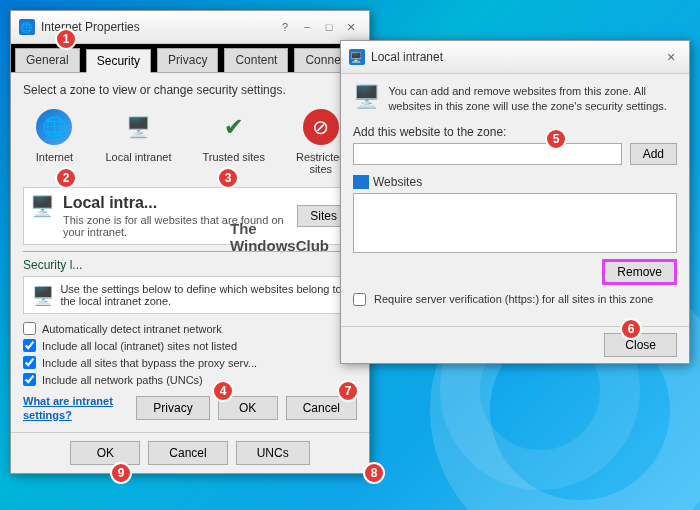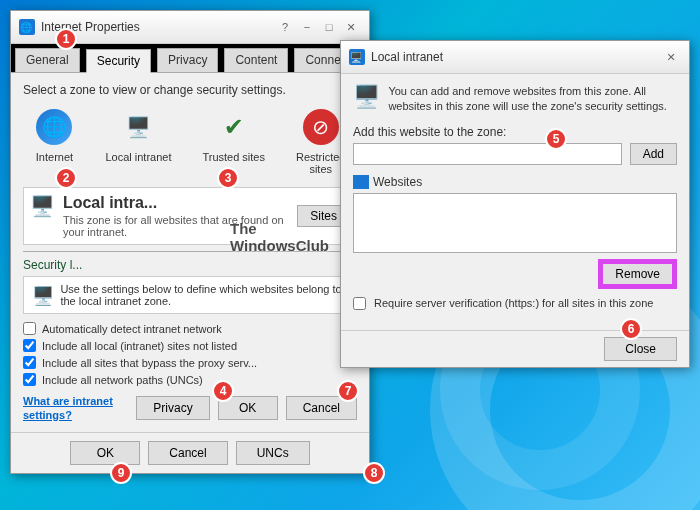--- a/index.html
+++ b/index.html
@@ -425,21 +425,21 @@
       height: 60px;
       background: white;
       border: 1px solid #aaa;
       margin-bottom: 6px;
     }
     .remove-btn {
       display: block;
       margin-left: auto;
       padding: 3px 12px;
       background: #e0e0e0;
-      border: 5px solid #d946ef;
+      border: 3px solid #d946ef;
       cursor: pointer;
       font-size: 12px;
       margin-bottom: 8px;
     }
 
     .server-verify-row {
       display: flex;
       align-items: center;
       gap: 8px;
       margin-bottom: 10px;

